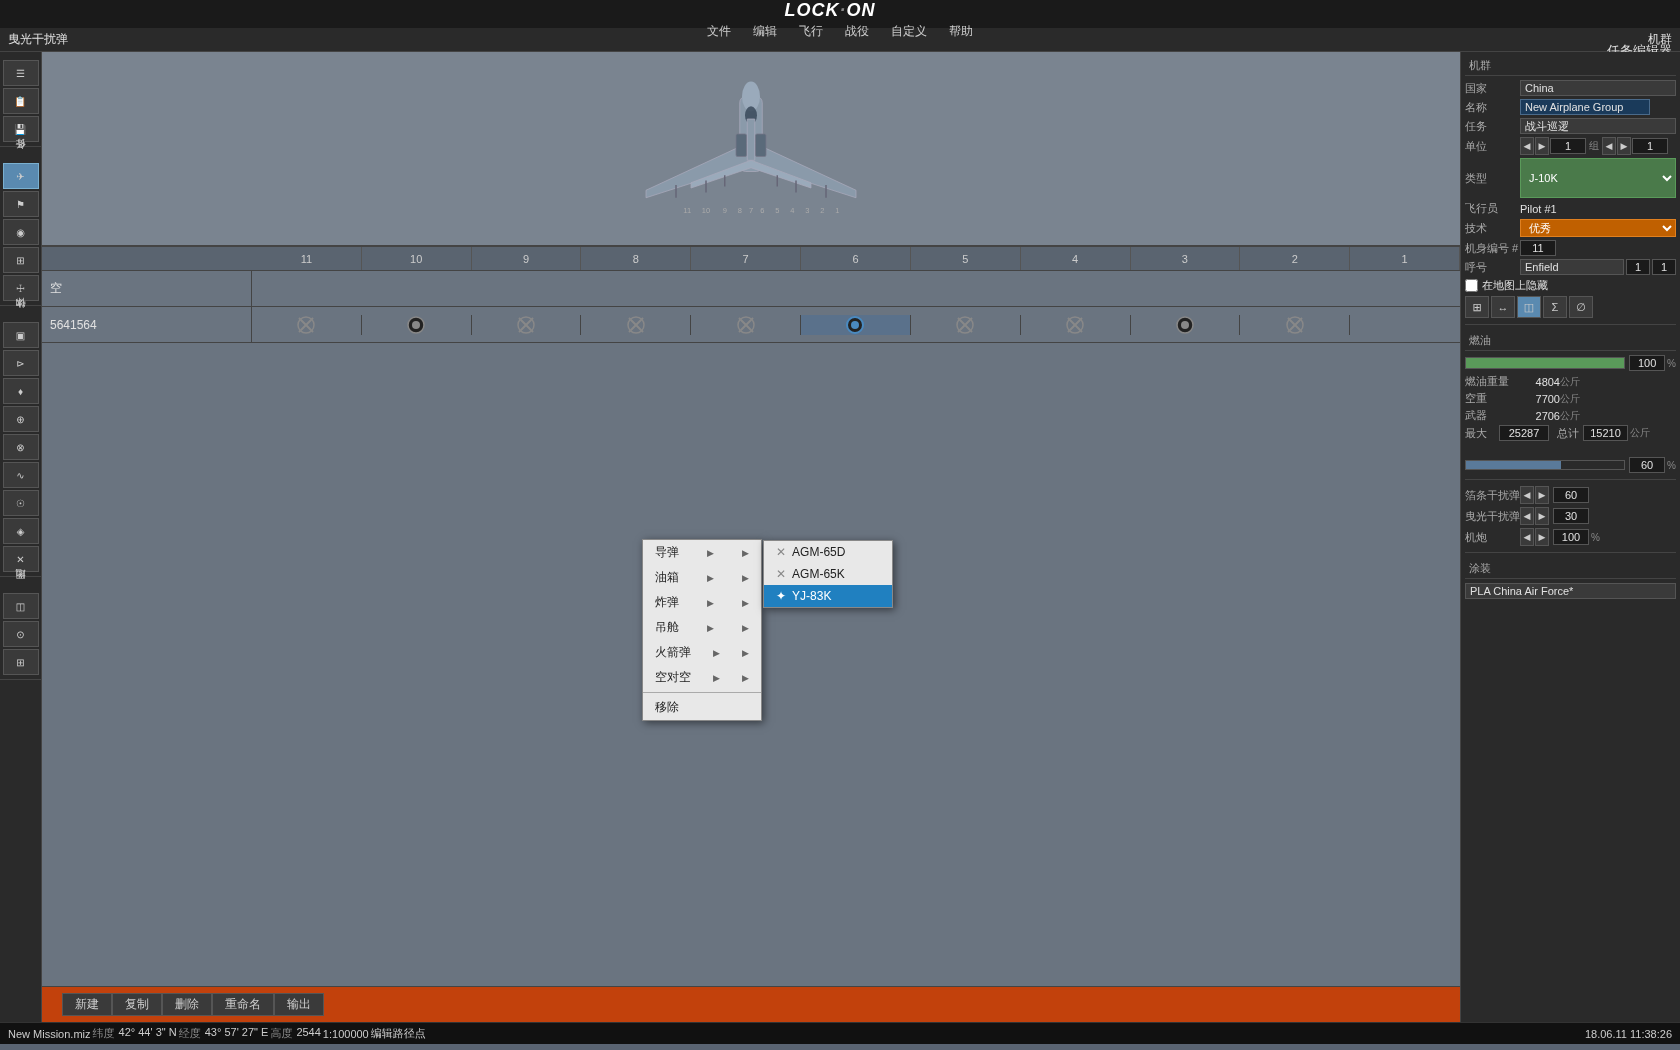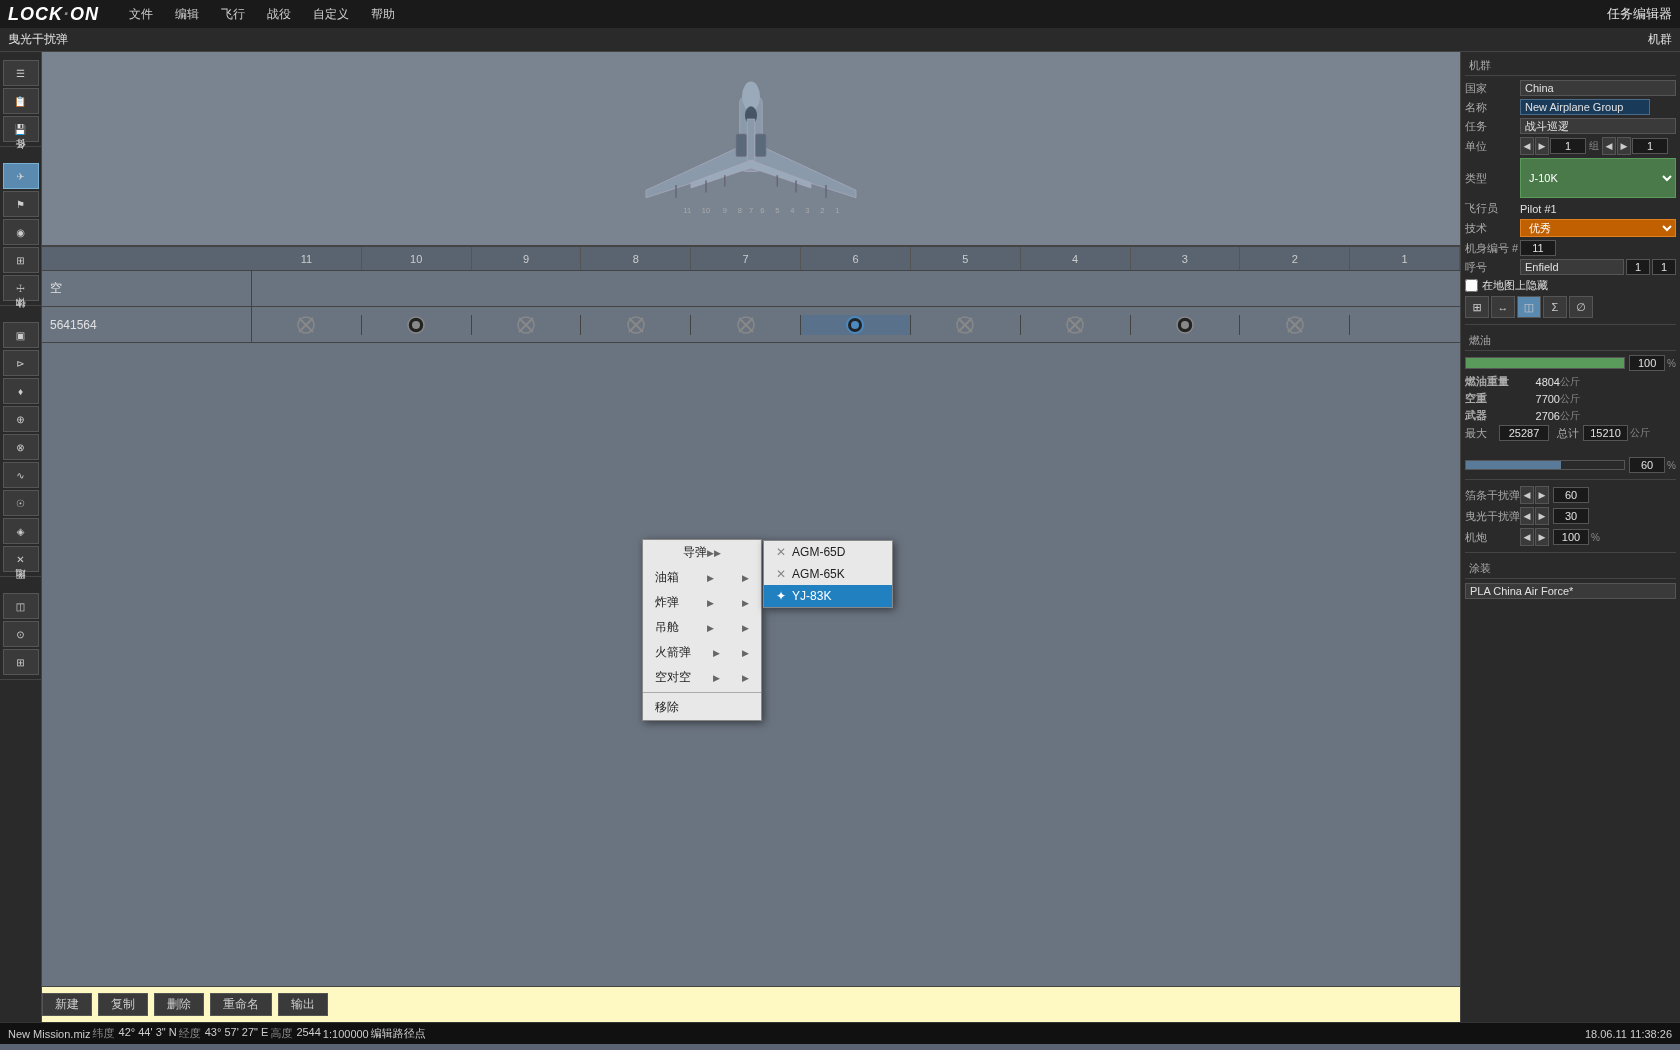--- a/index.html
+++ b/index.html
@@ -1,19 +1,19 @@
 <!DOCTYPE html>
 <html><head>
   <meta charset="utf-8">
   <style>
     * { margin: 0; padding: 0; box-sizing: border-box; }
     body { width: 1680px; height: 1050px; overflow: hidden; background: #5a6472; font-family: 'Microsoft YaHei', Arial, sans-serif; font-size: 12px; color: #e0e0e0; }
 
     
-    #top-bar { display: flex; align-items: center; background: #1a1a1a; height: 28px; padding: 0 8px; }
+    #top-bar { display: flex; align-items: center; background: #1a1a1a; height: 28px; padding: 0 8px; flex-direction: column; }
     #logo { color: #ffffff; font-size: 18px; font-weight: bold; letter-spacing: 1px; margin-right: 20px; font-style: italic; }
     #logo span { color: #888; }
     #menu-bar { display: flex; gap: 2px; }
     .menu-item { color: #ccc; padding: 2px 10px; cursor: pointer; font-size: 12px; }
     #title-right { margin-left: auto; color: #e0e0e0; font-size: 13px; }
 
     
     #second-bar { display: flex; align-items: center; background: #2a2a2a; height: 24px; padding: 0 8px; border-bottom: 1px solid #444; }
 
     
@@ -61,37 +61,37 @@
     .panel-input { background: #1a3a5a; border: 1px solid #4a6a8a; color: #e0e0e0; padding: 1px 4px; font-size: 11px; width: 100%; }
     .panel-dropdown { background: #3a3a3a; border: 1px solid #555; color: #e0e0e0; padding: 1px 4px; font-size: 11px; flex: 1; appearance: none; cursor: pointer; }
     .panel-dropdown-highlight { background: #4a7a4a; border: 1px solid #5a9a5a; color: #fff; padding: 12px 4px; font-size: 11px; flex: 1; }
     .panel-dropdown-orange { background: #c06000; border: 1px solid #e08020; color: #fff; padding: 1px 4px; font-size: 11px; flex: 1; }
     .panel-number { background: #1a1a1a; border: 1px solid #555; color: #e0e0e0; padding: 1px 4px; font-size: 11px; width: 36px; text-align: center; }
     .panel-arrow-btn { background: #3a3a3a; border: 1px solid #555; color: #ccc; width: 14px; height: 18px; display: flex; align-items: center; justify-content: center; cursor: pointer; font-size: 9px; }
     .panel-arrow-group { display: flex; align-items: center; gap: 1px; }
     .section-divider { height: 1px; background: #444; margin: 6px 0; }
 
     .weight-row { display: flex; align-items: center; margin-bottom: 2px; font-size: 11px; }
-    .weight-label { color: #aaa; width: 55px; font-weight: bold; }
+    .weight-label { color: #aaa; width: 55px; }
     .weight-value { color: #e0e0e0; width: 40px; text-align: right; }
     .weight-unit { color: #888; width: 22px; font-size: 10px; }
 
     .total-row { display: flex; align-items: center; margin-bottom: 16px; font-size: 11px; }
 
     
     .tool-btn-row { display: flex; gap: 2px; margin-bottom: 4px; }
     .tool-btn { background: #3a3a3a; border: 1px solid #555; color: #ccc; width: 24px; height: 22px; display: flex; align-items: center; justify-content: center; cursor: pointer; font-size: 11px; }
     .bottom-btn { background: #3a3a3a; border: 1px solid #555; color: #ccc; padding: 2px 12px; cursor: pointer; font-size: 12px; }
 
     
     #status-bar { height: 22px; background: #111; display: flex; align-items: center; padding: 0 8px; gap: 2px; font-size: 11px; color: #888; border-top: 1px solid #333; }
     .status-item { display: flex; gap: 4px; }
     .status-value { color: #ccc; }
 
-    .ctx-relative { position: relative; justify-content: center; }
+    .ctx-relative { position: relative; }
 
     
     .v-label { writing-mode: vertical-lr; transform: rotate(180deg); font-size: 10px; color: #ccc; text-align: center; padding: 4px 0; }
   </style>
 </head>
 <body>
 
 <div id="top-bar">
   <span id="logo">LOCK<span>·</span>ON</span>
   <div id="menu-bar">
@@ -352,21 +352,21 @@
           <span style="font-size:9px;color:#666;">▶</span>
         </div>
         <div class="ctx-separator"></div>
         <div class="ctx-item">
           <span>移除</span>
         </div>
       </div>
 
       <div style="flex:1;background:#6a7480;"></div>
 
-      <div id="bottom-buttons" style="display:flex;gap:6px;padding:6px 0;background:#fef9c3;border-top:1px solid #444;">
+      <div id="bottom-buttons" style="display:flex;padding:6px 20px;background:#c2410c;border-top:1px solid #444;">
         <button class="bottom-btn">新建</button>
         <button class="bottom-btn">复制</button>
         <button class="bottom-btn">删除</button>
         <button class="bottom-btn">重命名</button>
         <button class="bottom-btn">输出</button>
       </div>
     </div>
   </div>
 
   <div id="right-panel">

